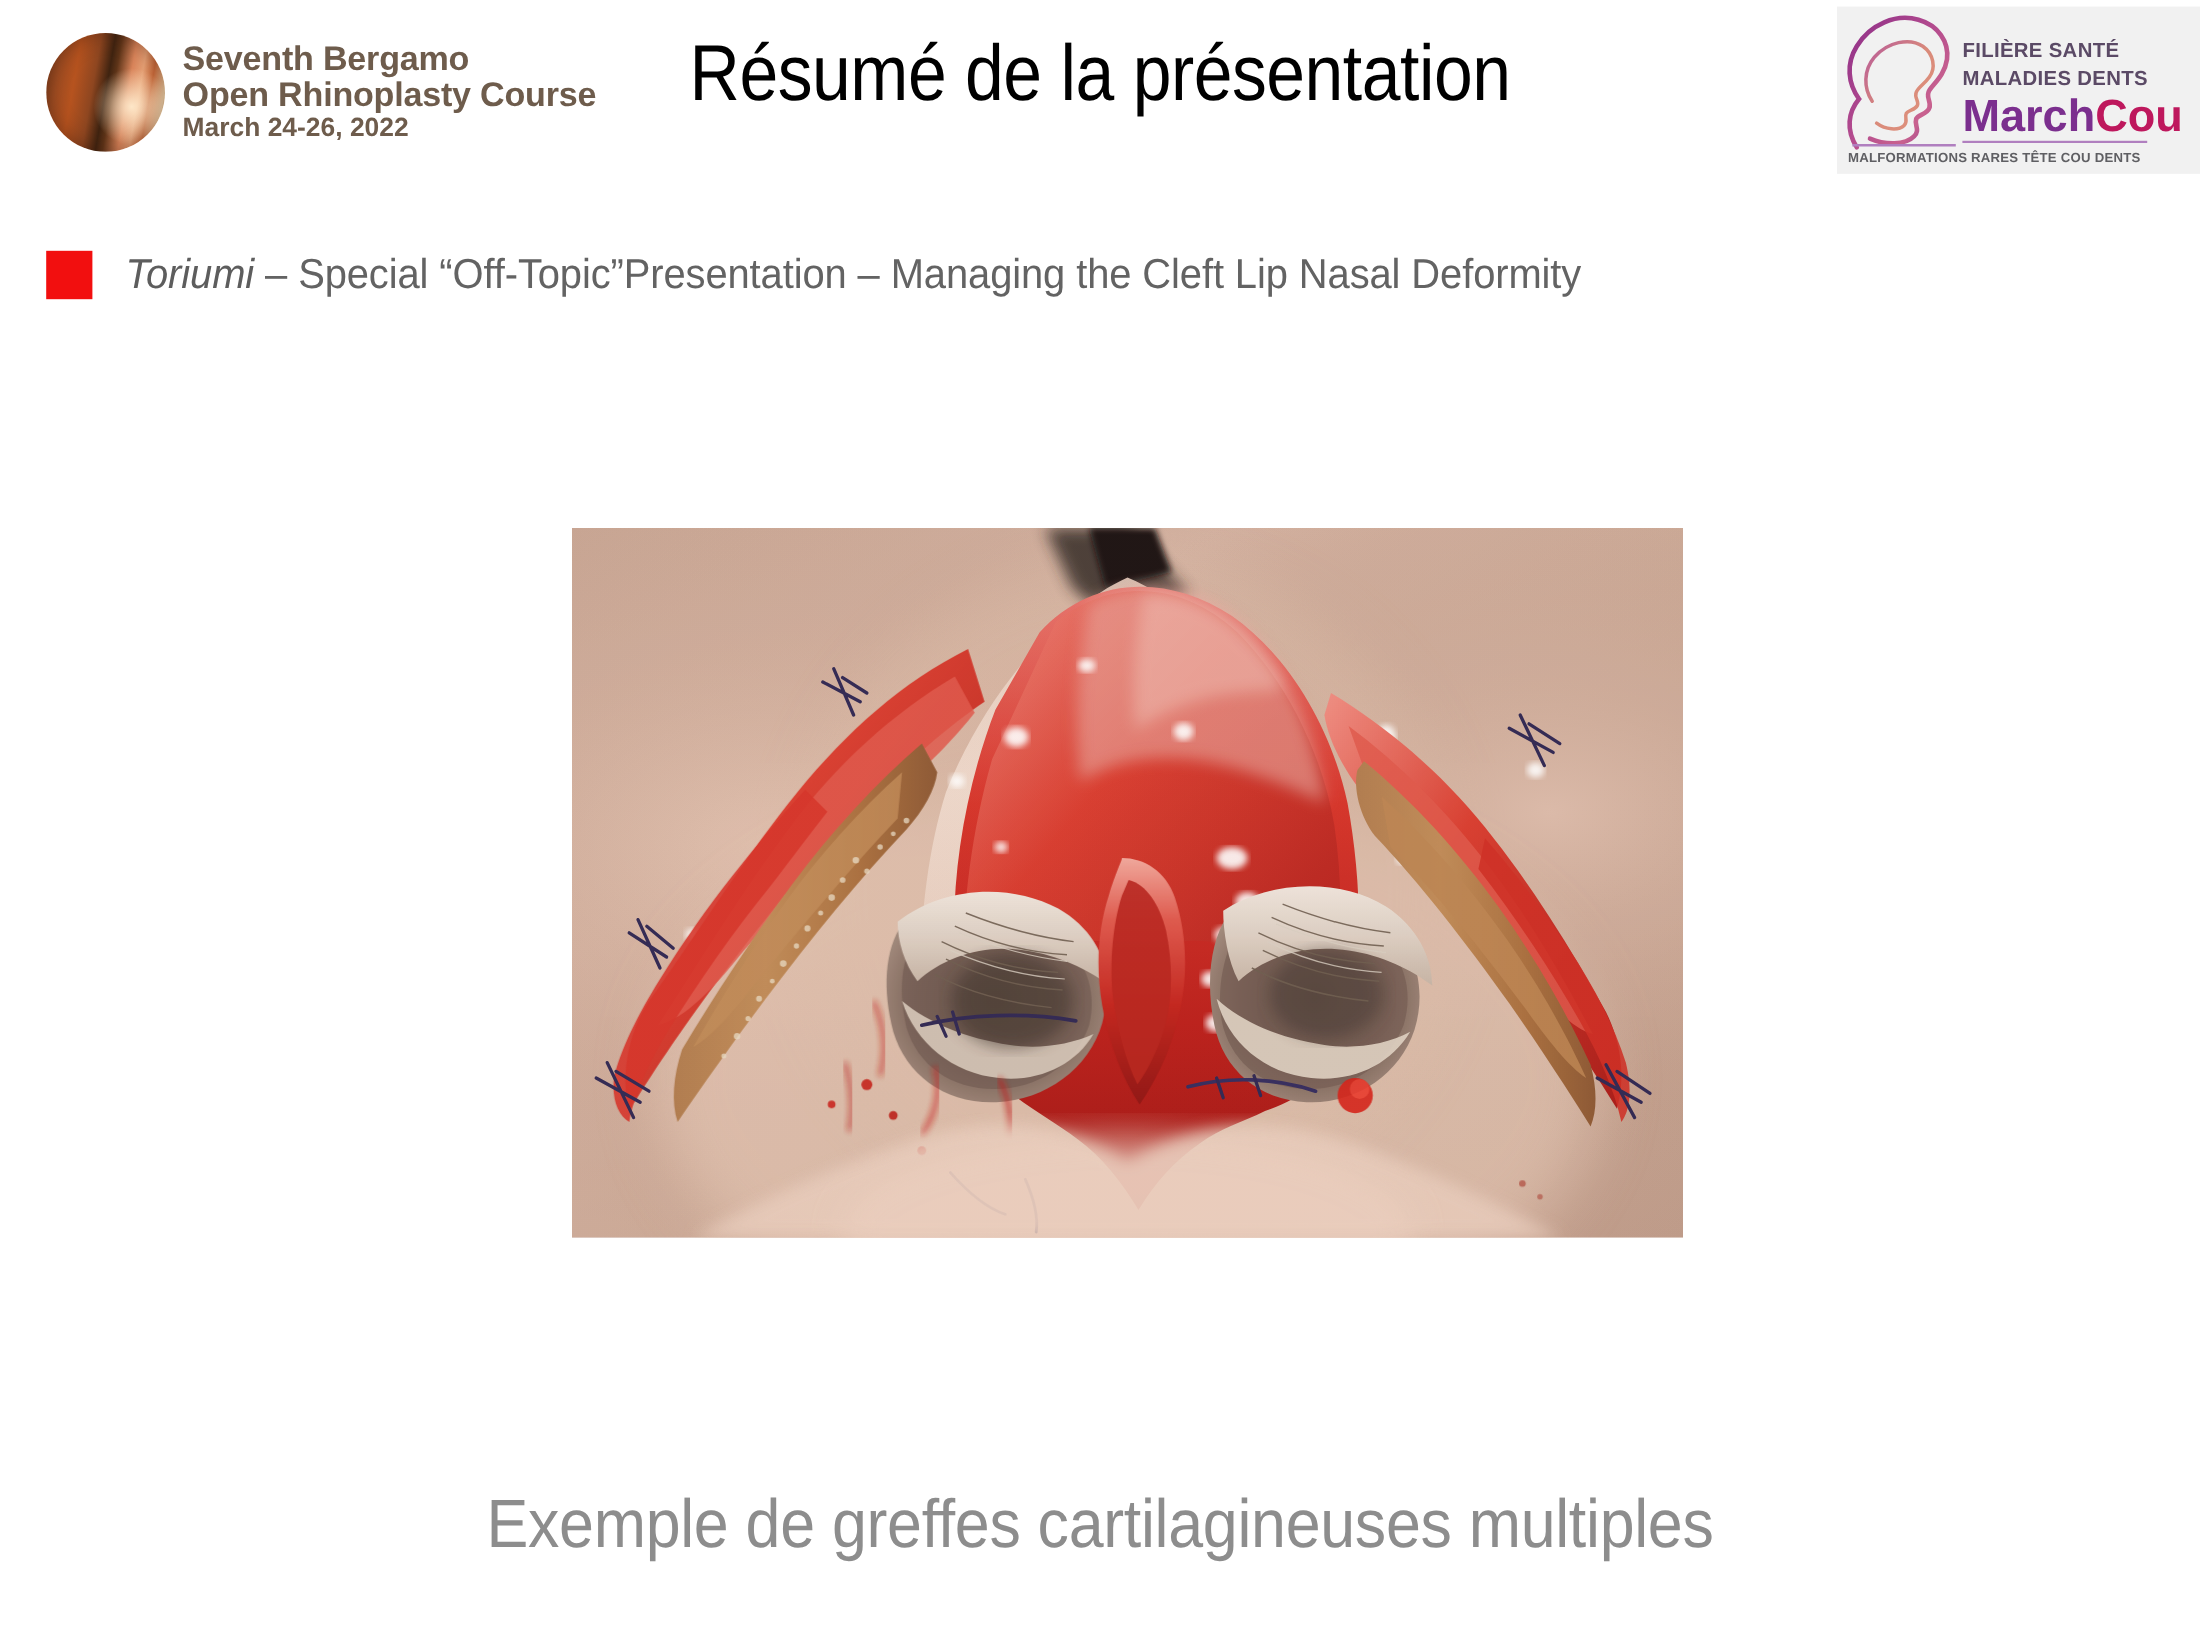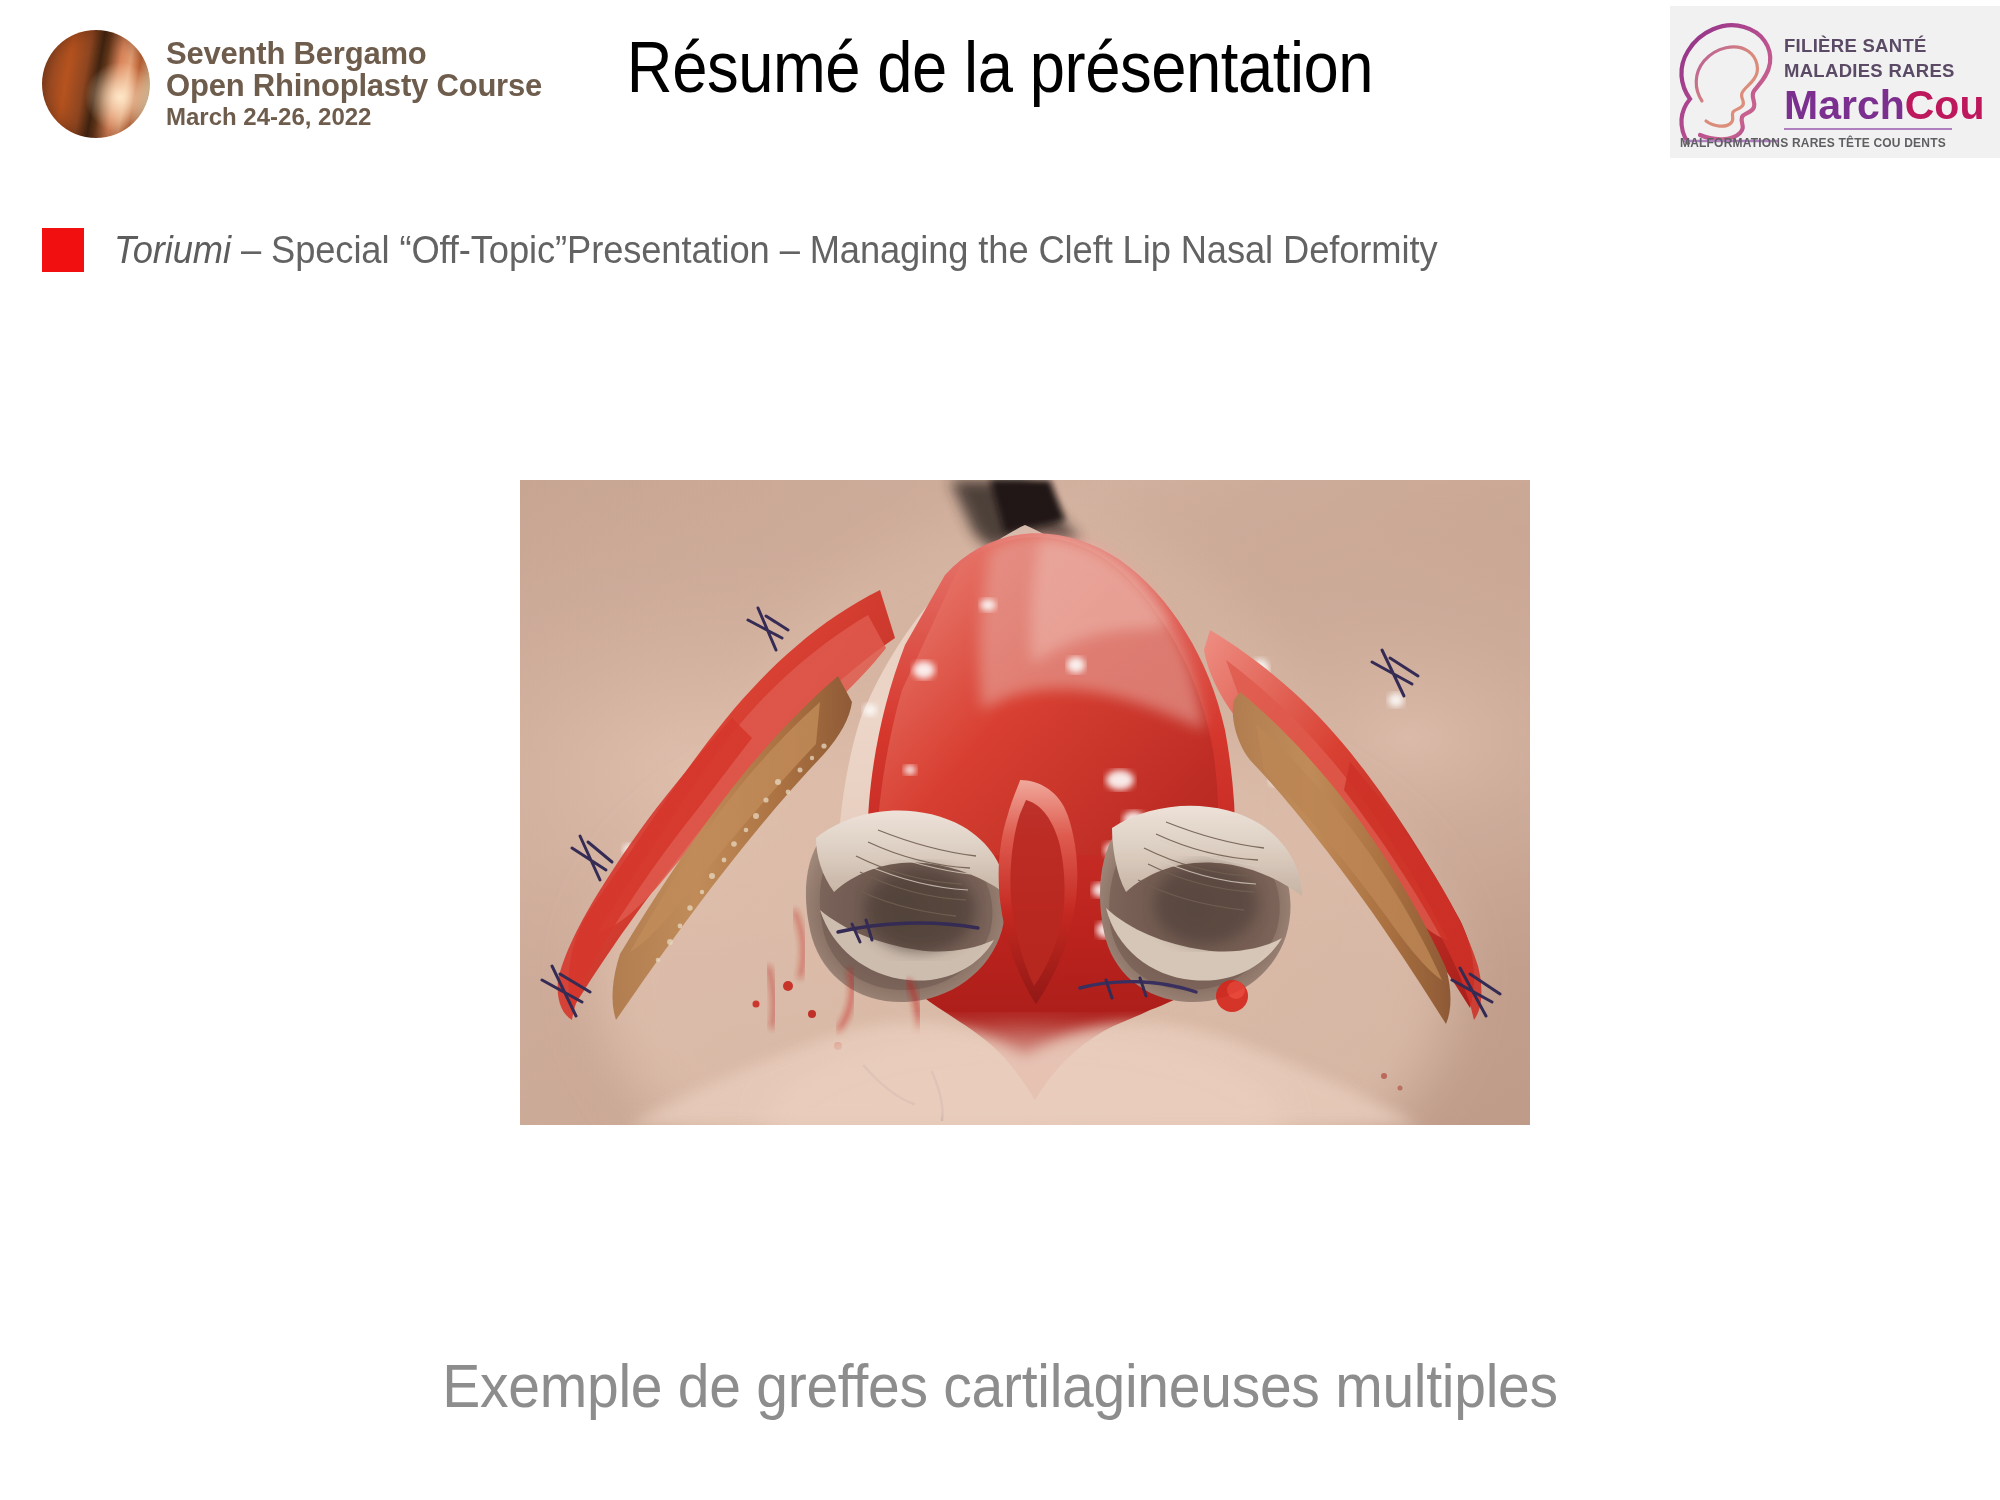--- a/index.html
+++ b/index.html
@@ -84,21 +84,20 @@
 
   
   .brand-right {
     position: absolute;
     right: 0px;
     top: 6px;
     width: 330px;
     height: 152px;
     background: #f1f1f1;
     display: flex;
-    align-items: center;
     padding-left: 4px;
     box-sizing: border-box;
   }
   .brand-right .head-mark {
     width: 108px;
     height: 134px;
     flex: 0 0 auto;
     position: relative;
   }
   .brand-right .tc-text {
@@ -227,21 +226,21 @@
           <stop offset="100%" stop-color="#e0937d"></stop>
         </linearGradient>
       </defs>
       <path d="M14 128 C4 112 6 96 16 84 C6 70 4 52 14 36 C26 16 50 6 70 12 C88 17 98 32 96 48 C94 62 84 70 80 76 C76 82 82 86 80 92 C78 98 70 98 68 102 C66 108 72 112 66 118 C58 126 40 126 26 120" fill="none" stroke="url(#gOuter)" stroke-width="4.2" stroke-linecap="round"></path>
       <path d="M28 86 C20 74 20 58 30 46 C42 32 62 28 74 36 C84 43 86 56 80 64 C75 71 70 73 68 78 C66 83 71 86 69 90 C67 94 61 94 59 97 C57 101 61 104 57 108 C52 113 40 112 32 106" fill="none" stroke="url(#gInner)" stroke-width="3.2" stroke-linecap="round"></path>
       <path d="M10 126 L104 126" stroke="#b07fbf" stroke-width="2.4" fill="none"></path>
     </svg>
   </div>
   <div class="tc-text">
     <span class="tc-l1">FILIÈRE SANTÉ</span>
-    <span class="tc-l2">MALADIES RARES</span>
+    <span class="tc-l2">MALADIES DENTS</span>
     <span class="tc-big"><span class="p">March</span><span class="o">Cou</span></span>
     <span class="tc-underline"></span>
   </div>
   <div class="tc-foot">MALFORMATIONS RARES TÊTE COU DENTS</div>
 </div>
 
 <div class="bullet-row">
   <span class="bullet-square"></span>
   <span class="bullet-text"><span class="nm">Toriumi</span><span> – Special “Off-Topic”Presentation – Managing the Cleft Lip Nasal Deformity</span></span>
 </div>

